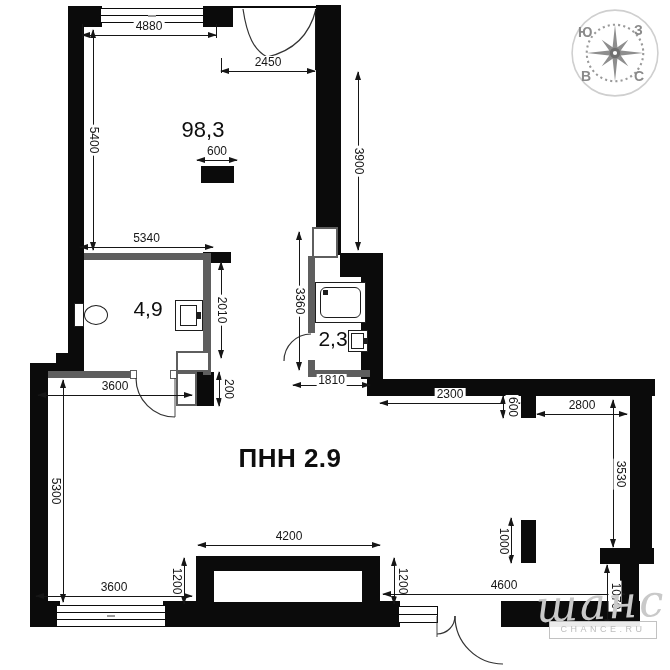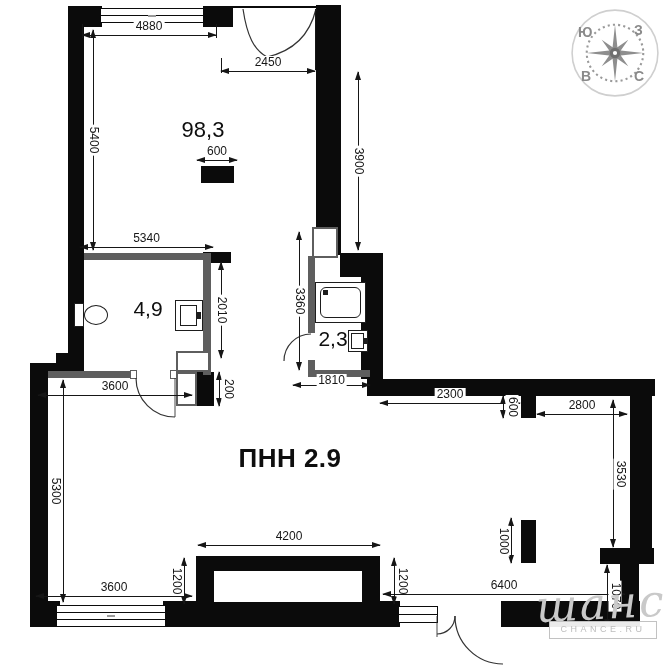--- a/index.html
+++ b/index.html
@@ -245,21 +245,21 @@
       <div class="dim v" style="left: 511px; top: 518px; height: 45px; width: 0px;">
         <span class="ln"></span>
         <span class="ar a1"></span>
         <span class="ar a2"></span>
         <span class="lb" style="left: -8px;">1000</span>
       </div>
       <div class="dim h" style="left: 383px; top: 594px; width: 242px; height: 0px;">
         <span class="ln"></span>
         <span class="ar a1"></span>
         <span class="ar a2"></span>
-        <span class="lb">6400</span>
+        <span class="lb">4600</span>
       </div>
       <div class="dim v" style="left: 607px; top: 565px; height: 62px; width: 0px;">
         <span class="ln"></span>
         <span class="ar a1"></span>
         <span class="ar a2"></span>
         <span class="lb" style="left: 8px;">1070</span>
       </div>
       <div class="dim h" style="left: 36px; top: 596px; width: 156px; height: 0px;">
         <span class="ln"></span>
         <span class="ar a1"></span>

